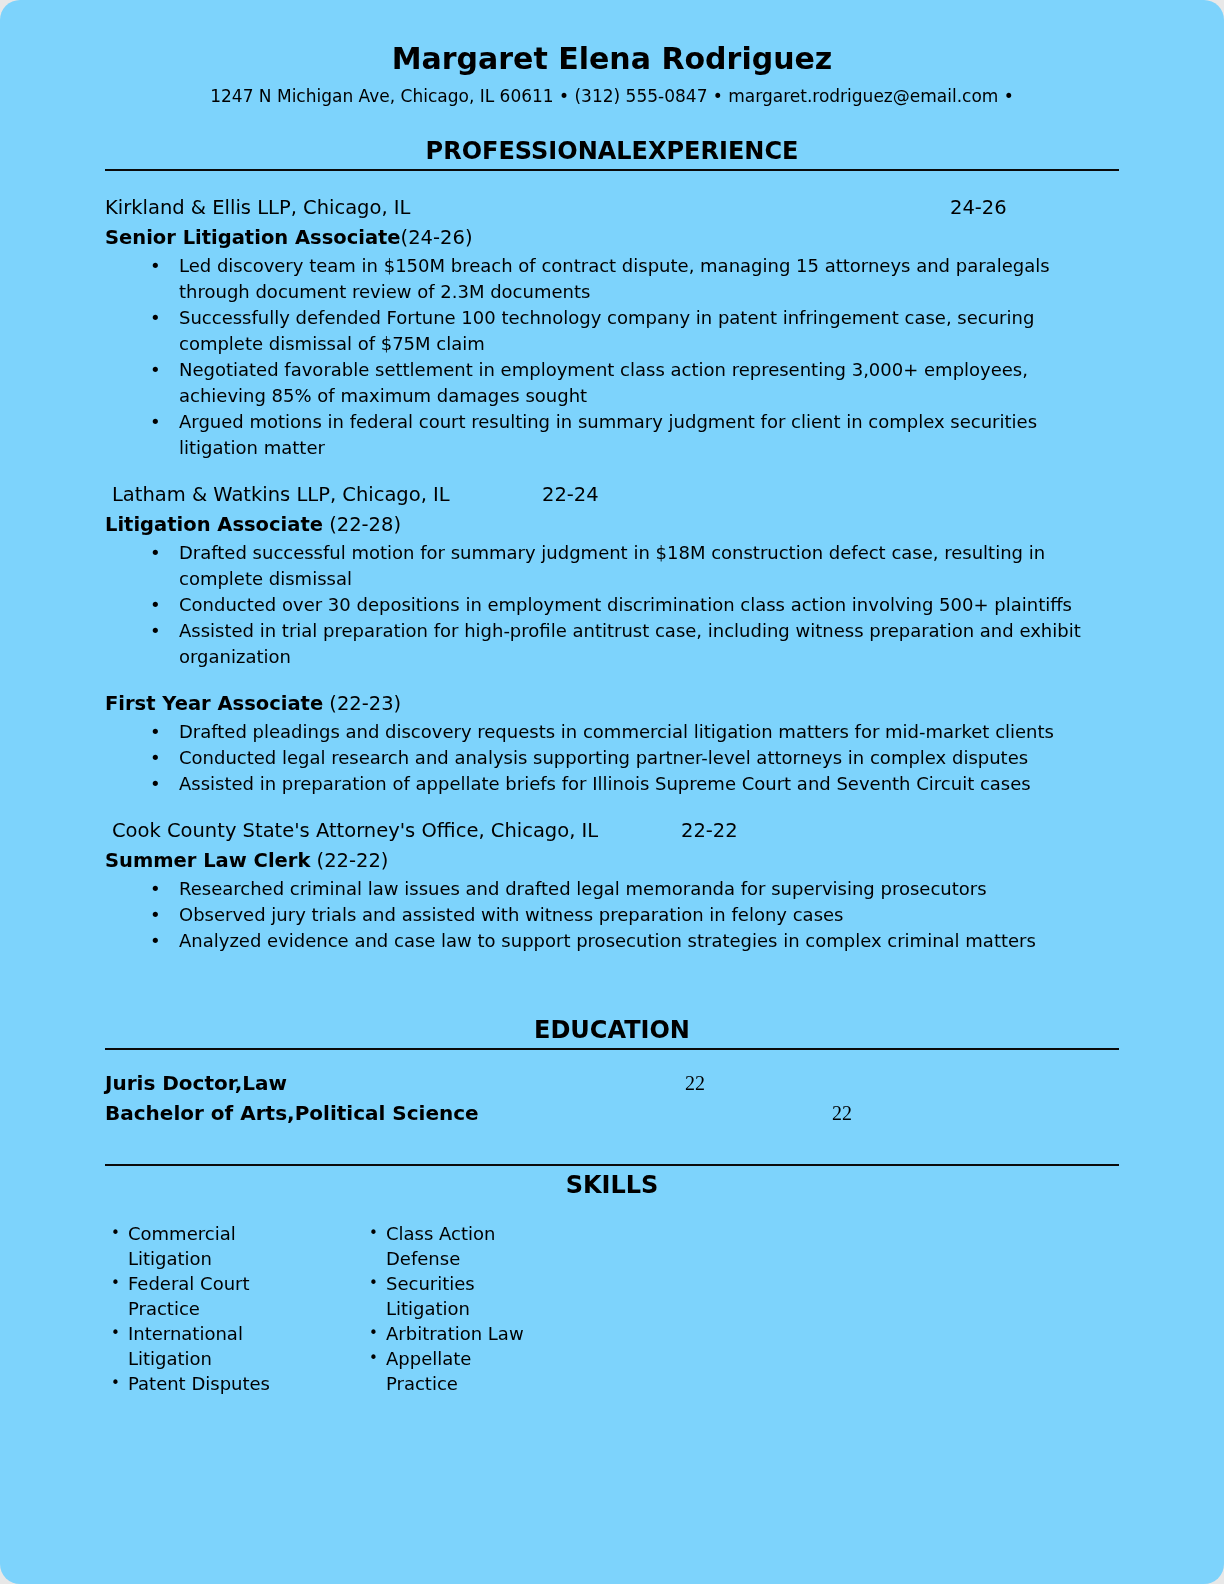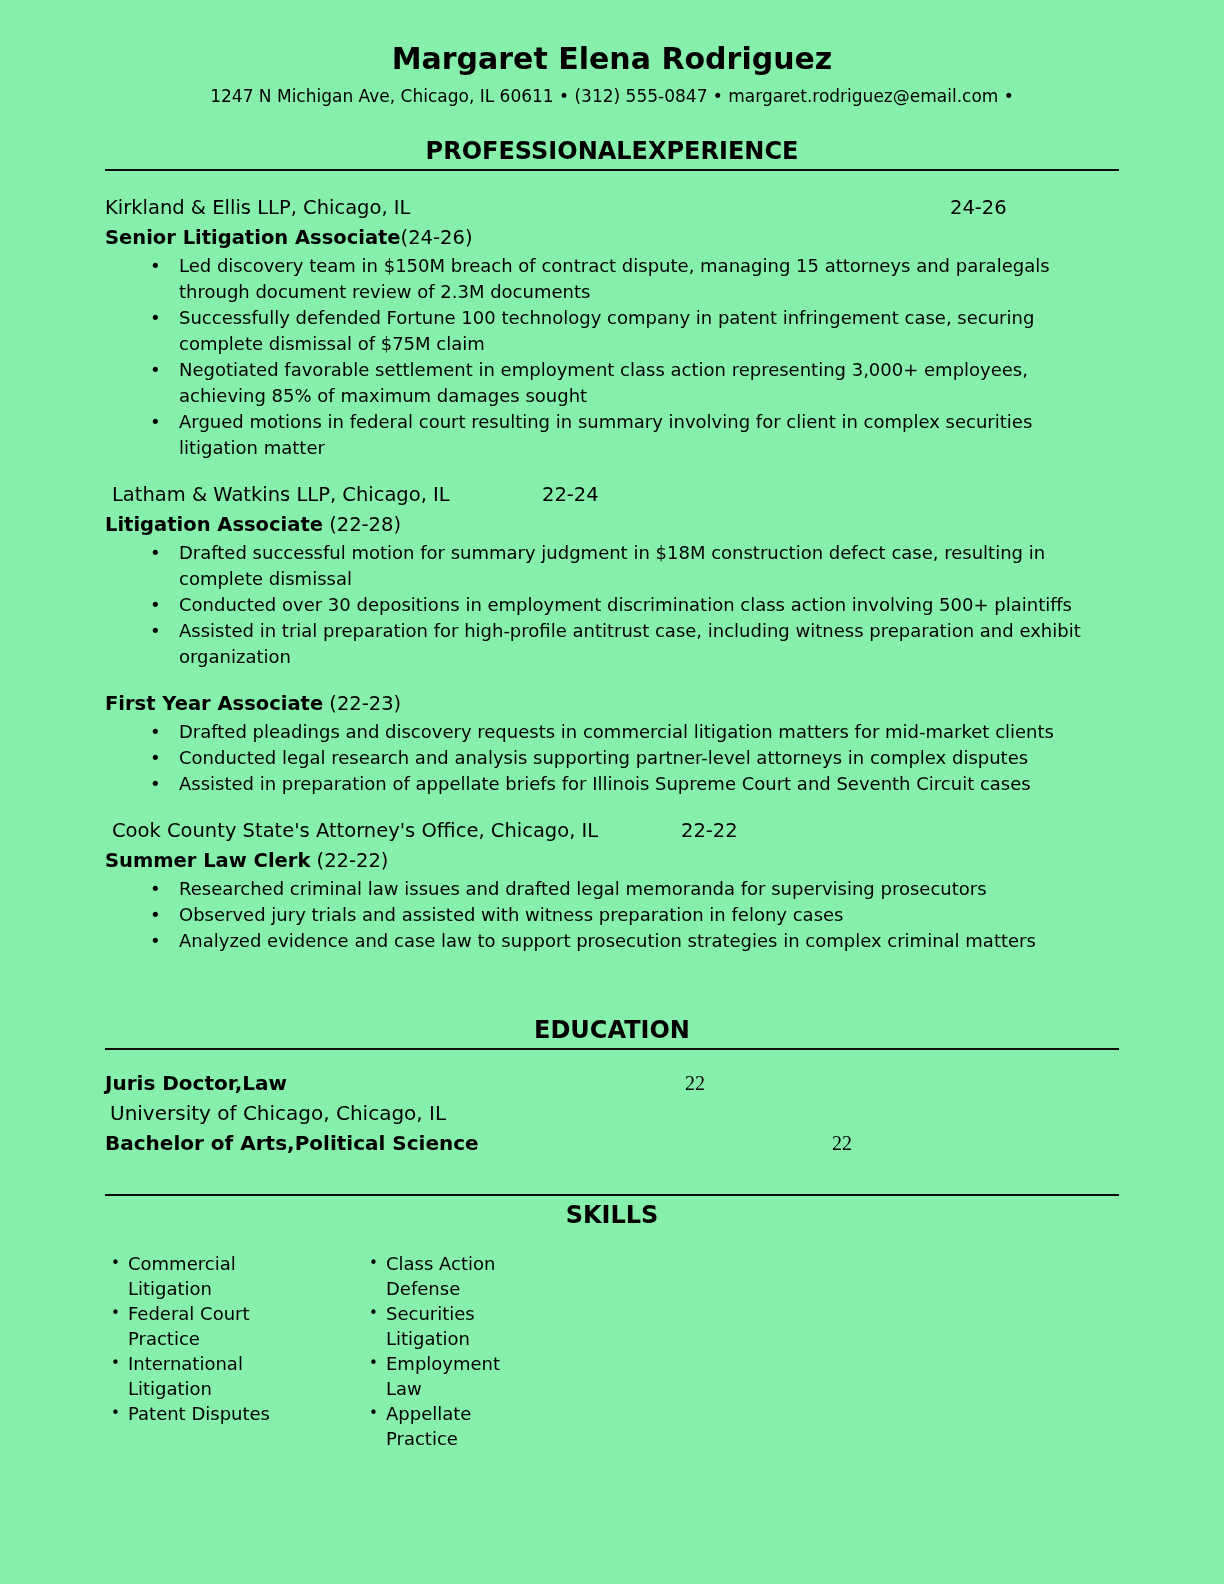--- a/index.html
+++ b/index.html
@@ -1,18 +1,18 @@
 <!DOCTYPE html>
 <html><head>
 <meta charset="utf-8">
 <style>
   html,body{margin:0;padding:0;background:#e8e8e8;}
   .page{
-    width:1224px;height:1584px;background:#86efac;color:#000;
-    font-family:"DejaVu Sans",sans-serif;overflow:hidden;margin:0 auto;position:relative;
+    width:1224px;height:1584px;background:#7dd3fc;color:#000;
+    font-family:"DejaVu Sans",sans-serif;overflow:hidden;margin:0 auto;position:relative;border-radius:20px;
   }
   .name{margin:0;padding-top:42px;text-align:center;font-size:30px;line-height:34px;font-weight:bold;}
   .contact{margin-top:9px;text-align:center;font-size:17px;line-height:22px;}
   .section-heading{margin:0;text-align:center;font-weight:bold;font-size:24px;line-height:28px;letter-spacing:0;}
   .heading-exp{margin-top:30px;}
   .heading-edu{margin-top:62px;}
   .heading-skills{margin-top:5px;}
   .rule{margin:4px 105px 0 105px;border-bottom:2.5px solid #0a0a0a;height:0;}
   .skills-rule{margin-top:36px;}
   .content{margin:16px 105px;position:relative;}
@@ -77,21 +77,21 @@
         <li>
             <span class="dot">•</span>
             <span class="btext">Successfully defended Fortune 100 technology company in patent infringement case, securing complete dismissal of $75M claim</span>
           </li>
         <li>
             <span class="dot">•</span>
             <span class="btext">Negotiated favorable settlement in employment class action representing 3,000+ employees, achieving 85% of maximum damages sought</span>
           </li>
         <li>
             <span class="dot">•</span>
-            <span class="btext">Argued motions in federal court resulting in summary involving for client in complex securities litigation matter</span>
+            <span class="btext">Argued motions in federal court resulting in summary judgment for client in complex securities litigation matter</span>
           </li>
       </ul>
     </section>
 
     <section class="entry later e1">
       <div class="company-line indent">
         <span>Latham &amp; Watkins LLP, Chicago, IL</span>
         <span class="dates">22-24</span>
       </div>
       <div class="title-line"><span class="job-title">Litigation Associate</span><span> (22-28)</span></div>
@@ -154,21 +154,20 @@
   </main>
 
   <h2 class="section-heading heading-edu">EDUCATION</h2>
   <div class="rule"></div>
 
   <div class="content edu">
     <div class="edu-line">
       <span class="degree">Juris Doctor,Law</span>
       <span class="year year-jd">22</span>
     </div>
-    <div class="edu-line school">University of Chicago, Chicago, IL</div>
     <div class="edu-line">
       <span class="degree">Bachelor of Arts,Political Science</span>
       <span class="year year-ba">22</span>
     </div>
   </div>
 
   <div class="rule skills-rule"></div>
   <h2 class="section-heading heading-skills">SKILLS</h2>
 
   <div class="content skills">
@@ -194,21 +193,21 @@
       <li>
           <span class="sdot">•</span>
           <span class="stext">Class Action Defense</span>
         </li>
       <li>
           <span class="sdot">•</span>
           <span class="stext">Securities Litigation</span>
         </li>
       <li>
           <span class="sdot">•</span>
-          <span class="stext">Employment Law</span>
+          <span class="stext">Arbitration Law</span>
         </li>
       <li>
           <span class="sdot">•</span>
           <span class="stext">Appellate Practice</span>
         </li>
     </ul>
   </div>
 
 </div>
 

